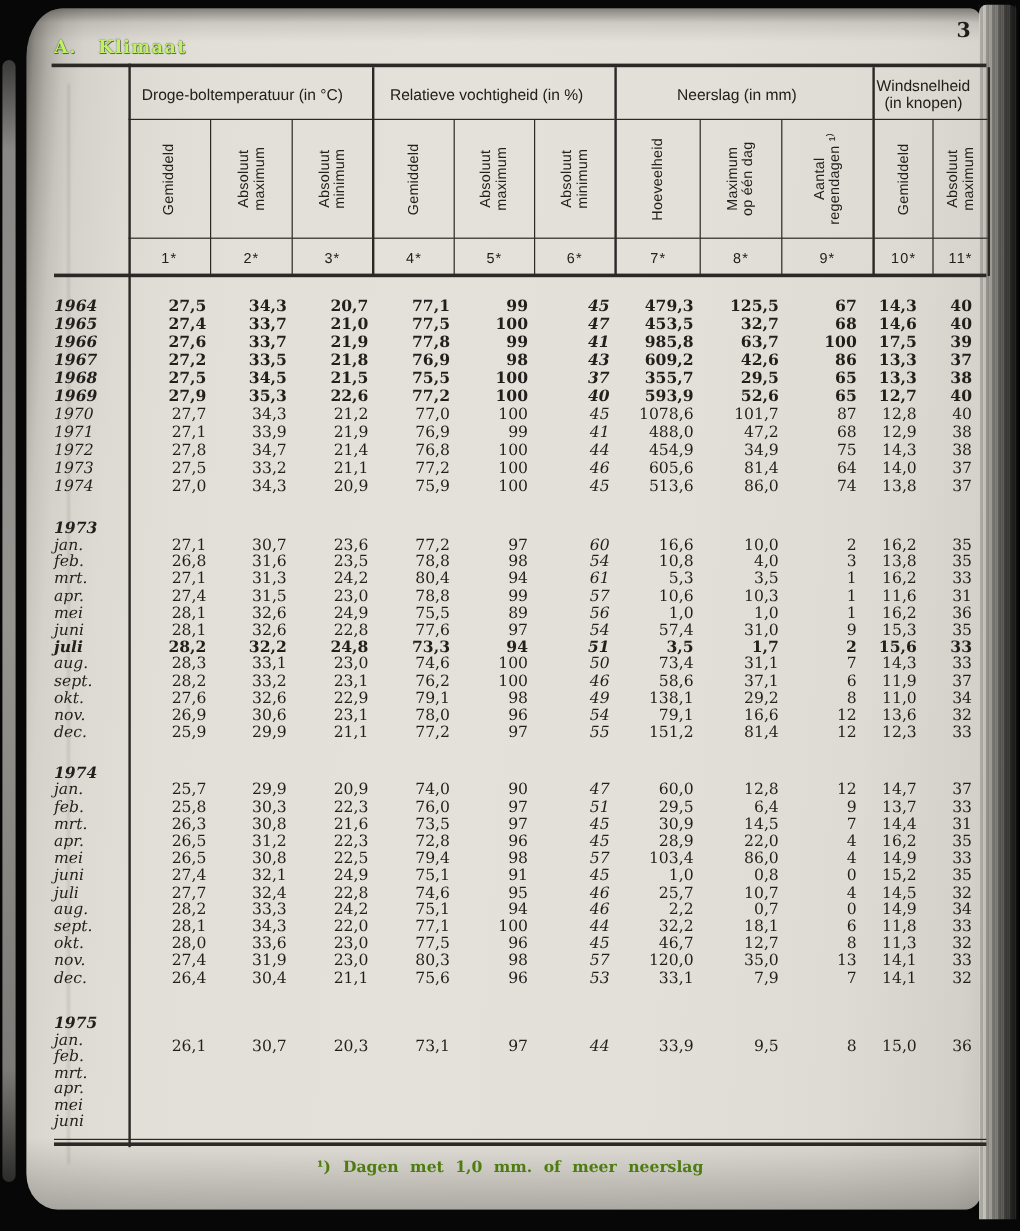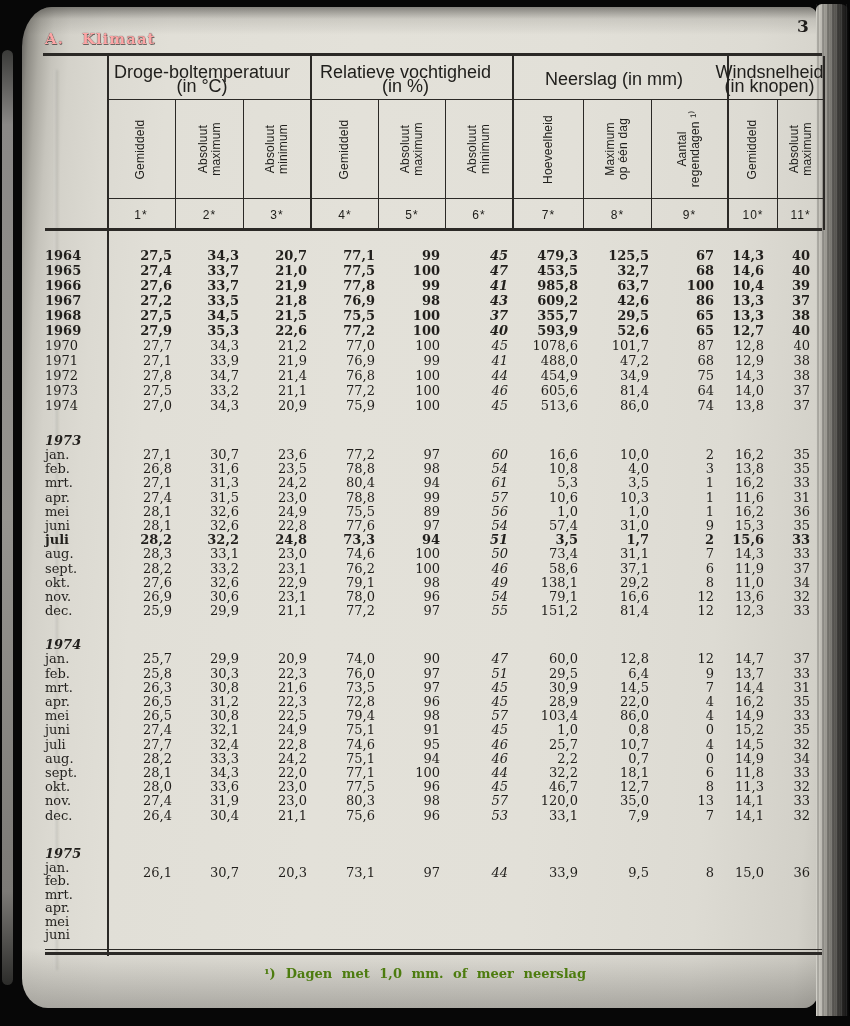--- a/index.html
+++ b/index.html
@@ -46,21 +46,21 @@
   }
   .page-stack::after{
     content:"";position:absolute;inset:0;
     background:repeating-linear-gradient(90deg,rgba(255,255,255,.07) 0 1px,
       rgba(0,0,0,.16) 1px 3px,rgba(0,0,0,0) 3px 5px);
   }
 
   
   .title{
     position:absolute;left:45px;top:30px;
-    font-family:"DejaVu Serif",serif;font-weight:700;font-size:15px;color:#fca5a5;
+    font-family:"DejaVu Serif",serif;font-weight:700;font-size:15px;color:#bef264;
     letter-spacing:1px;
     text-shadow:0 0 1px rgba(25,22,20,.85),.6px .6px 0 rgba(25,22,20,.55);
   }
   .title .word{margin-left:18px;}
   .pagenum{
     position:absolute;left:797px;top:16px;
     font-family:"DejaVu Serif",serif;font-weight:700;font-size:17px;color:#1f1d1b;
   }
 
   
@@ -75,21 +75,21 @@
   .hgrid{
     position:absolute;left:107px;top:56px;width:716px;
     display:grid;
     grid-template-columns:68px 68px 67px 68px 67px 67px 71px 68px 76px 50px 46px;
     grid-template-rows:44px 99px 31px;
     border-right:2px solid #2b2926;
     color:#21201d;
   }
   .gtitle{
     grid-row:1;display:flex;align-items:center;justify-content:center;text-align:center;
-    font-size:18px;line-height:14px;border-bottom:1px solid #2b2926;padding:2px 16px 0 3px;
+    font-size:13px;line-height:14px;border-bottom:1px solid #2b2926;padding:2px 16px 0 3px;
     box-sizing:border-box;
   }
   .g1{grid-column:1/4;}
   .g2{grid-column:4/7;border-left:2px solid #2b2926;}
   .g3{grid-column:7/10;border-left:2px solid #2b2926;}
   .g4{grid-column:10/12;border-left:2px solid #2b2926;}
   .vcell{
     grid-row:2;display:flex;align-items:center;justify-content:center;
     border-bottom:1px solid #2b2926;box-sizing:border-box;overflow:visible;
   }
@@ -106,21 +106,21 @@
 
   
   #tbody{
     position:absolute;left:40px;top:248px;width:783px;
     font-family:"DejaVu Serif",serif;font-size:13px;color:#211f1c;
   }
   .row{
     display:grid;
     grid-template-columns:67px 68px 68px 67px 68px 67px 67px 71px 68px 76px 50px 46px;
   }
-  .rlabel{padding-left:5px;text-align:left;}
+  .rlabel{font-style:italic;padding-left:5px;text-align:left;}
   .cell{text-align:right;}
   .row>:nth-child(2){padding-right:3px;}
   .row>:nth-child(3){padding-right:4px;}
   .row>:nth-child(4){padding-right:3px;}
   .row>:nth-child(5){padding-right:3px;}
   .row>:nth-child(6){padding-right:5px;}
   .row>:nth-child(7){padding-right:4px;font-style:italic;}
   .row>:nth-child(8){padding-right:5px;}
   .row>:nth-child(9){padding-right:2px;}
   .row>:nth-child(10){padding-right:13px;}
@@ -260,21 +260,21 @@
           <div class="rlabel">1966</div>
           <div class="cell">27,6</div>
           <div class="cell">33,7</div>
           <div class="cell">21,9</div>
           <div class="cell">77,8</div>
           <div class="cell">99</div>
           <div class="cell">41</div>
           <div class="cell">985,8</div>
           <div class="cell">63,7</div>
           <div class="cell">100</div>
-          <div class="cell">10,4</div>
+          <div class="cell">17,5</div>
           <div class="cell">39</div>
         </div>
         <div class="row">
           <div class="rlabel">1967</div>
           <div class="cell">27,2</div>
           <div class="cell">33,5</div>
           <div class="cell">21,8</div>
           <div class="cell">76,9</div>
           <div class="cell">98</div>
           <div class="cell">43</div>

